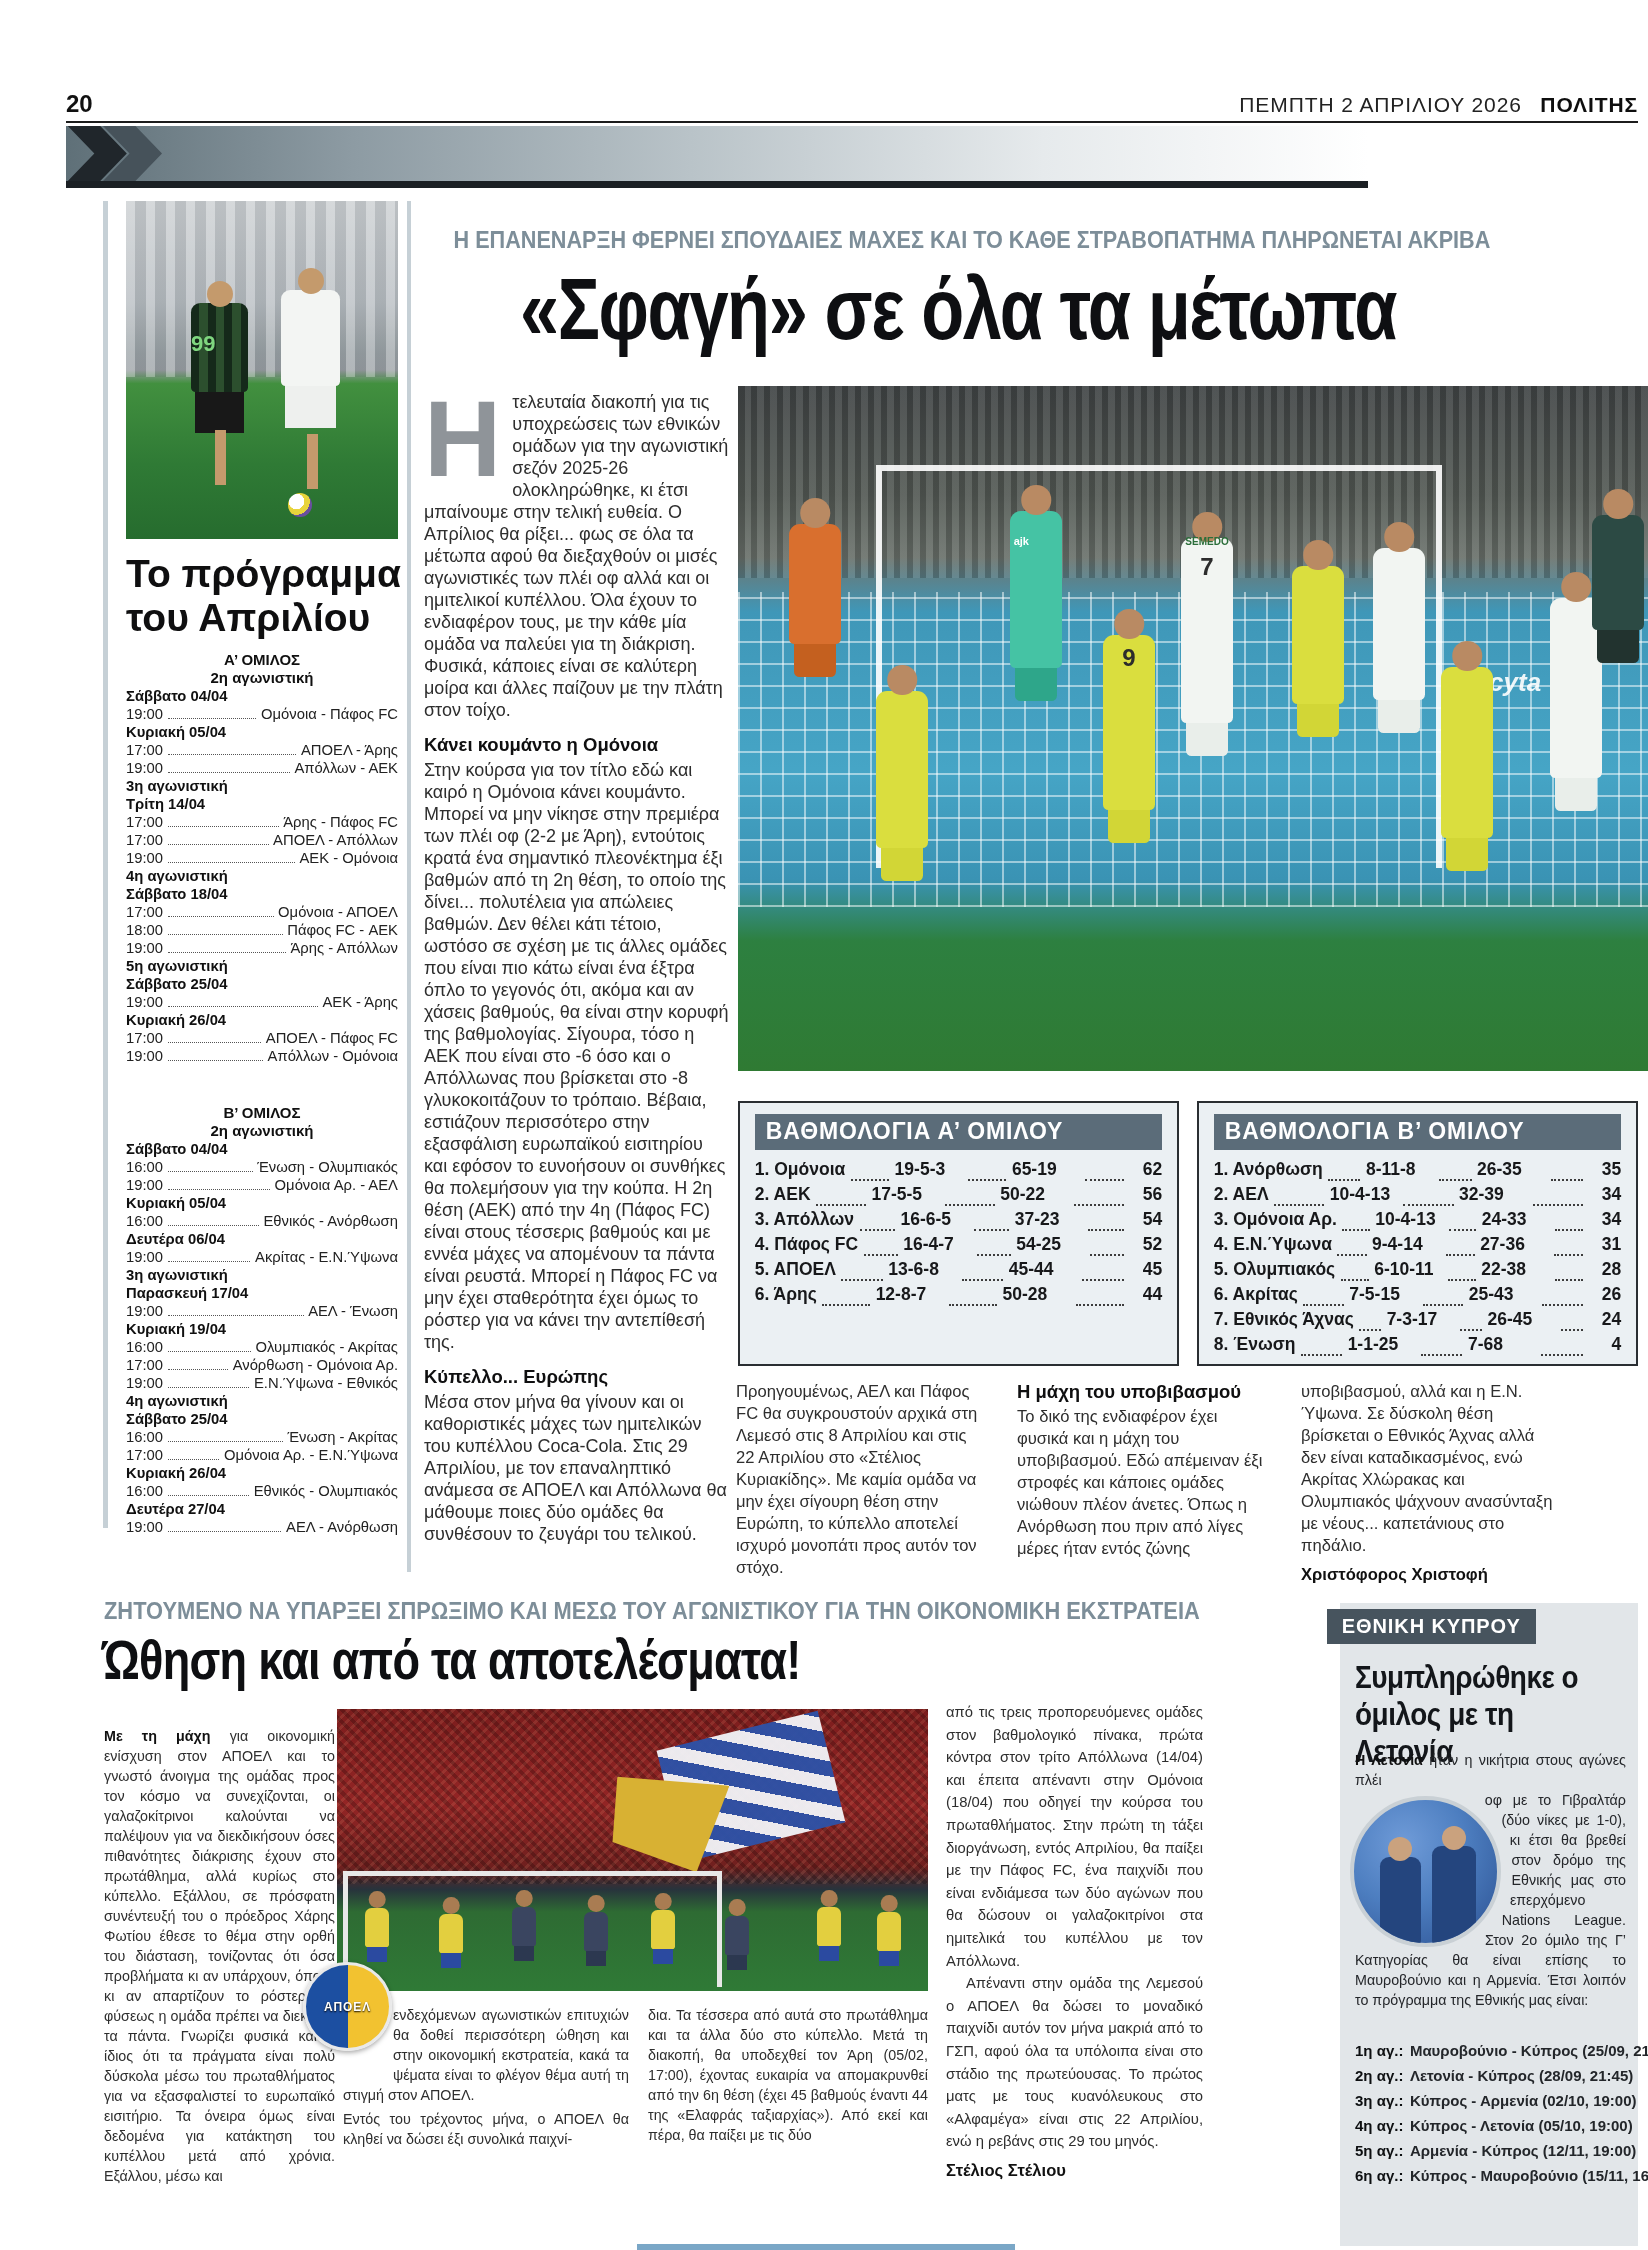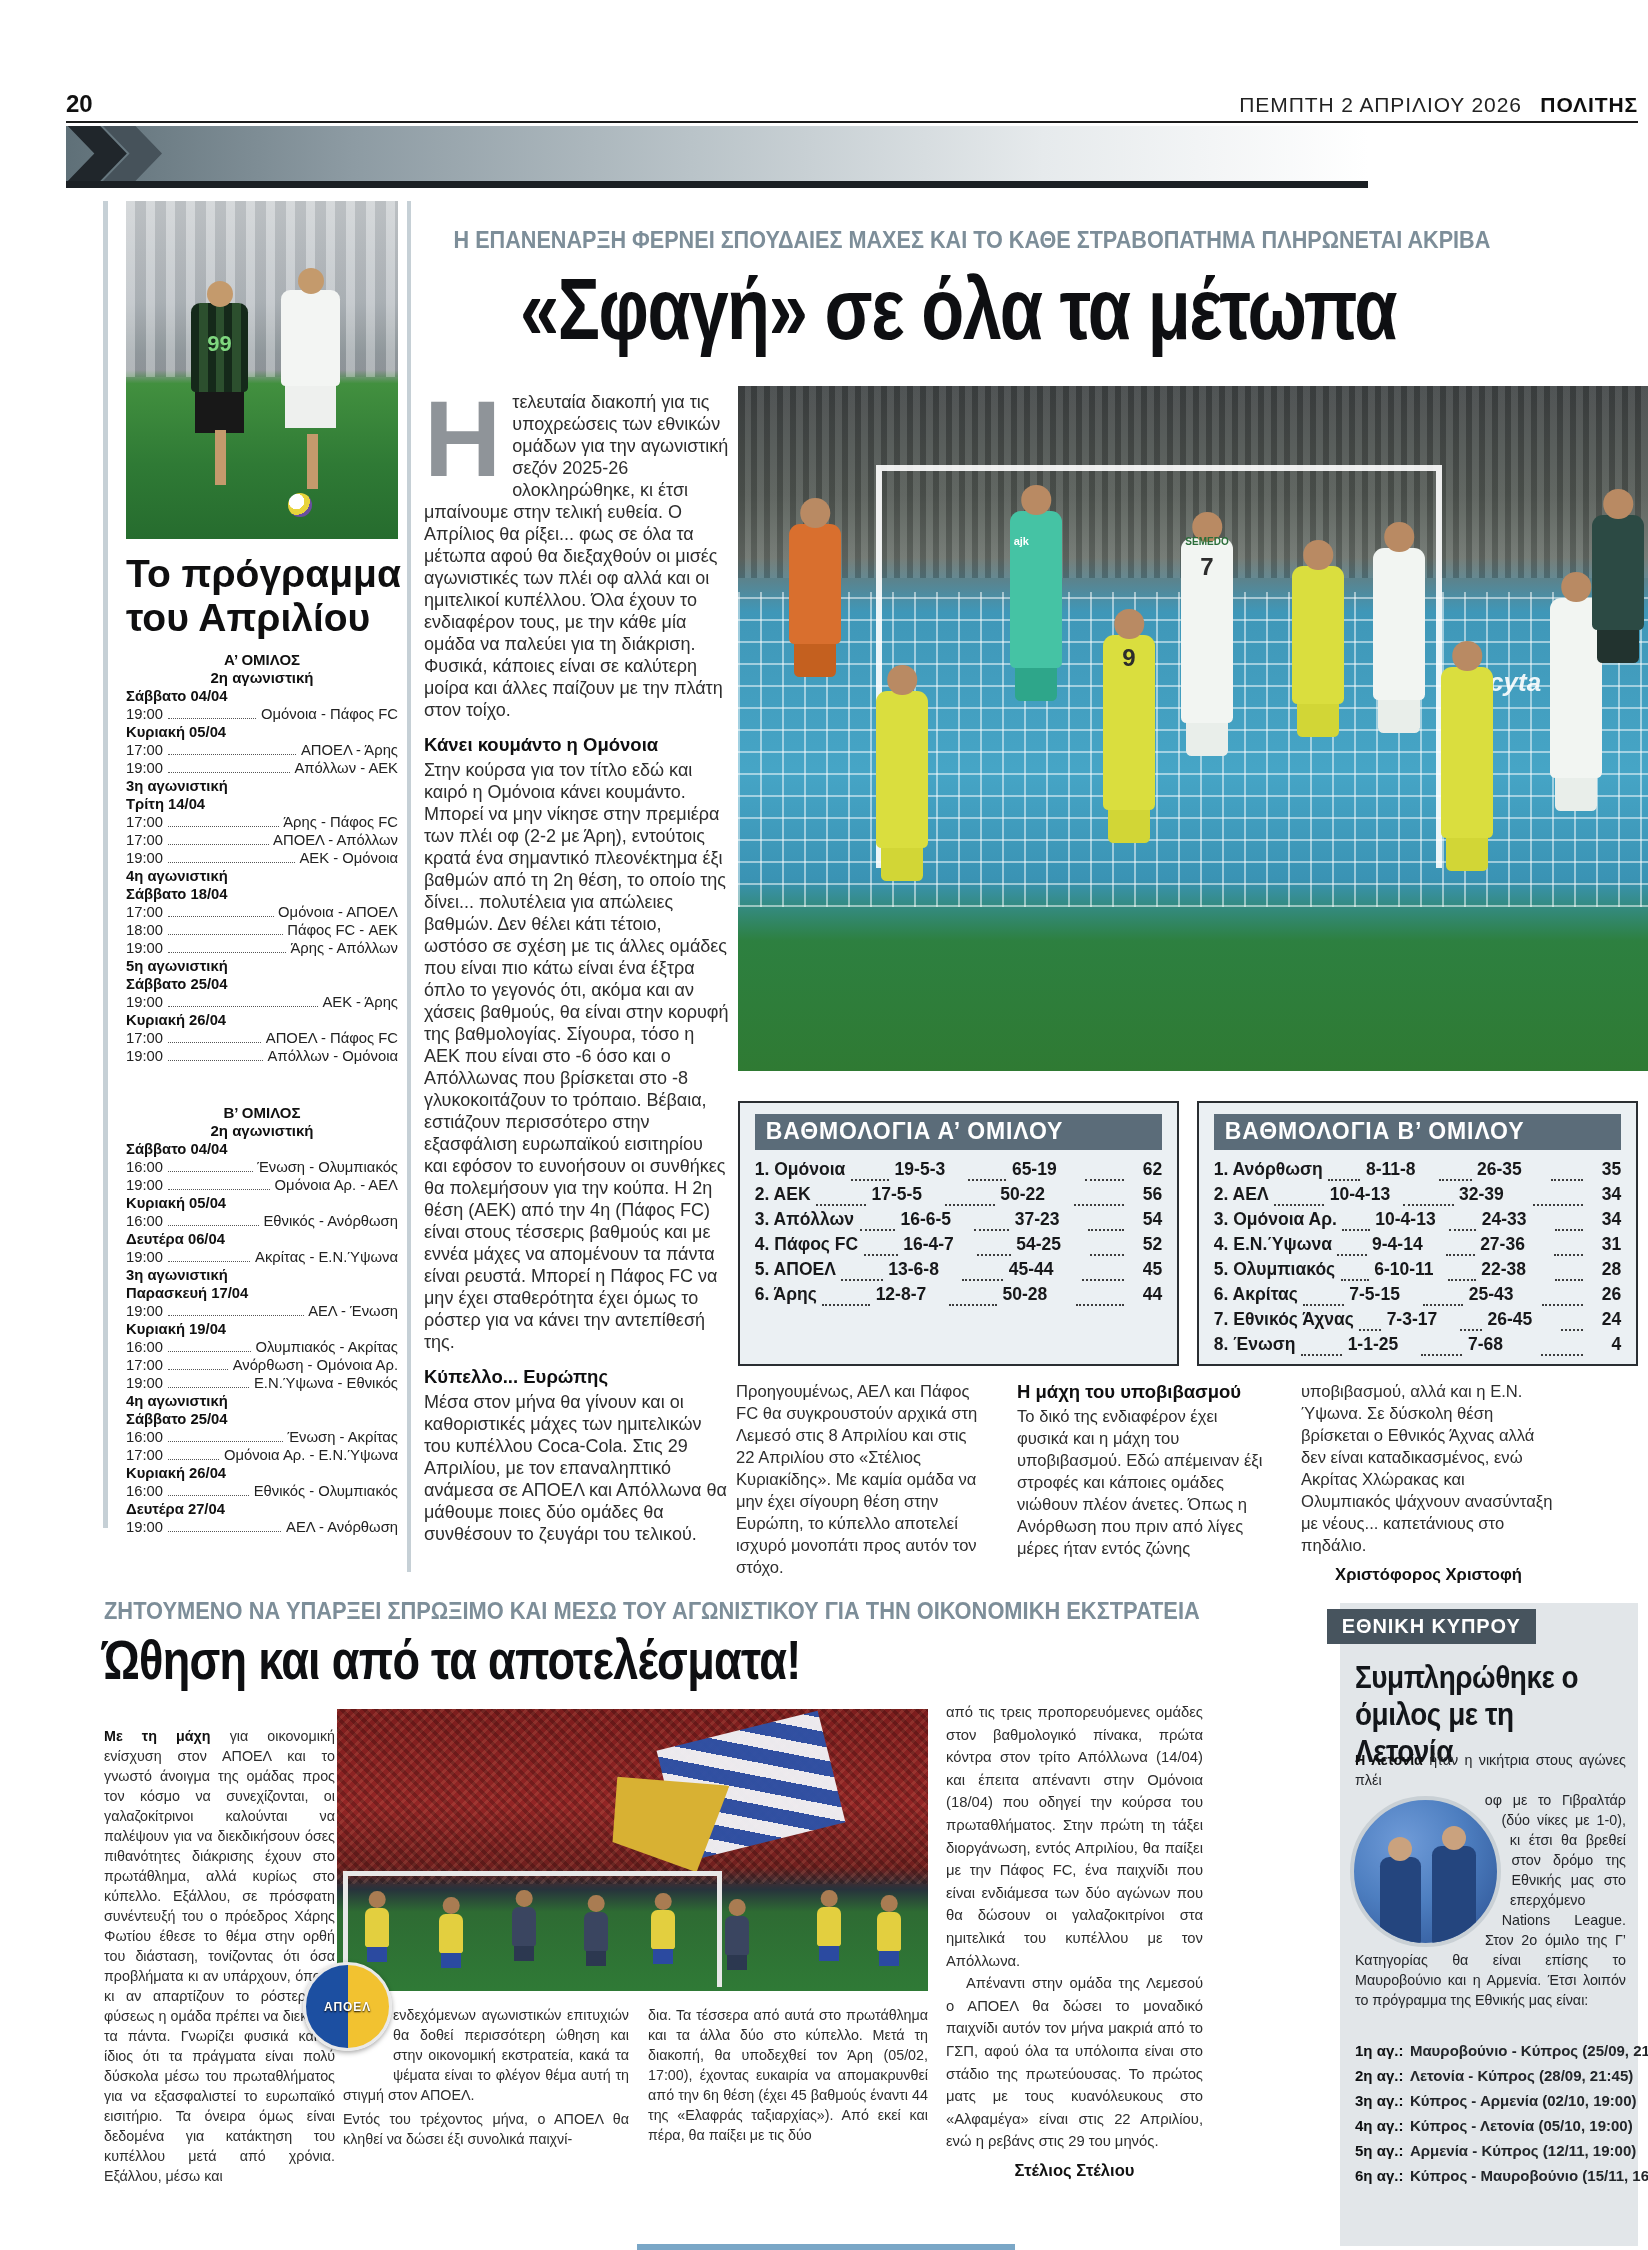--- a/index.html
+++ b/index.html
@@ -31,21 +31,21 @@
   .side-photo{left:126px;top:201px;width:272px;height:338px;overflow:hidden;
       background:linear-gradient(180deg,#c6cacd 0%,#b2b8bd 30%,#979fa3 45%,#959ba0 50%,#42903f 54%,#2f7a35 78%,#266c2e 100%);}
   .side-photo .stands{position:absolute;left:0;top:0;width:100%;height:52%;
       background:repeating-linear-gradient(90deg,rgba(255,255,255,.28) 0 9.2px,rgba(0,0,0,.05) 9.2px 20px);}
   .sp-player{position:absolute;border-radius:9.2px 9.2px 4.6px 4.6px;}
   .sp-player::before{content:"";position:absolute;top:-22px;left:50%;transform:translateX(-50%);
       width:26px;height:26px;border-radius:50%;background:#c49a6c;}
   .sp-dark{left:65px;top:102px;width:57px;height:89px;
       background:repeating-linear-gradient(90deg,#15291a 0 8.3px,#2c4f2e 8.3px 16.6px);}
   .sp-dark .shorts{position:absolute;bottom:-41px;left:3.7px;right:3.7px;height:41px;background:#181818;}
-  .sp-num{position:absolute;top:28px;width:100%;text-align:center;color:#7fd67f;font-weight:800;font-size:22px;}
+  .sp-num{position:absolute;top:28px;width:100%;text-align:left;color:#7fd67f;font-weight:800;font-size:22px;}
   .sp-white{left:155px;top:89px;width:59px;height:96px;background:#f3f5f3;}
   .sp-white .shorts{position:absolute;bottom:-42px;left:3.7px;right:3.7px;height:42px;background:#eef0ee;}
   .sp-leg{position:absolute;width:11px;height:55px;background:#c49a6c;}
   .ball{position:absolute;left:162px;top:292px;width:24px;height:24px;border-radius:50%;
       background:radial-gradient(circle at 35% 35%,#fff 0 35%,#e8d43c 36% 60%,#6a4fa0 61% 100%);}
   .prog-title{left:126px;top:552px;width:277px;font-size:39px;line-height:44px;font-weight:800;color:#0f0f10;}
 
   .sched{width:272px;font-size:14.8px;line-height:18px;color:#222;}
   .sched-line{display:flex;height:18px;align-items:baseline;}
   .sched-line.ghead{justify-content:center;font-weight:800;font-size:15px;color:#101010;}
@@ -94,21 +94,21 @@
            padding:3.7px 11px 5.5px;margin-bottom:9.2px;}
   .st-row{display:flex;align-items:baseline;height:25px;font-weight:700;font-size:17.5px;color:#17181a;}
   .st-row .lead{flex:1;border-bottom:2.3px dotted #3c3c3c;margin:0 5.5px 3.7px;align-self:flex-end;}
   .st-row .team{white-space:nowrap;}
   .st-row .rec{width:68px;} .st-row .goals{width:68px;} .st-row .pts{width:33px;text-align:right;}
 
   .ucol{font-size:16.6px;line-height:22px;}
   .col2{left:736px;top:1381px;width:251px;}
   .col3{left:1017px;top:1381px;width:251px;}
   .col4{left:1301px;top:1381px;width:255px;}
-  .byline{font-weight:800;font-size:16.6px;color:#111;text-align:center;margin-top:7.4px;}
+  .byline{font-weight:800;font-size:16.6px;color:#111;text-align:left;margin-top:7.4px;}
 
   
   .b-kicker{left:104px;top:1598px;width:1163px;font-weight:800;font-size:23px;color:#7d8e99;
             white-space:nowrap;transform:scaleX(.95);transform-origin:left;}
   .b-headline{left:102px;top:1628px;font-size:55px;font-weight:800;color:#0e0f12;letter-spacing:-0.9px;
             white-space:nowrap;transform:scaleX(.82);transform-origin:left;}
   .bbody{font-size:14.3px;line-height:20px;text-align:justify;}
   .b-col1{left:104px;top:1726px;width:231px;height:517px;overflow:hidden;}
   .leadbold{font-weight:800;color:#101010;}
   .fans-photo{left:337px;top:1709px;width:591px;height:282px;overflow:hidden;

